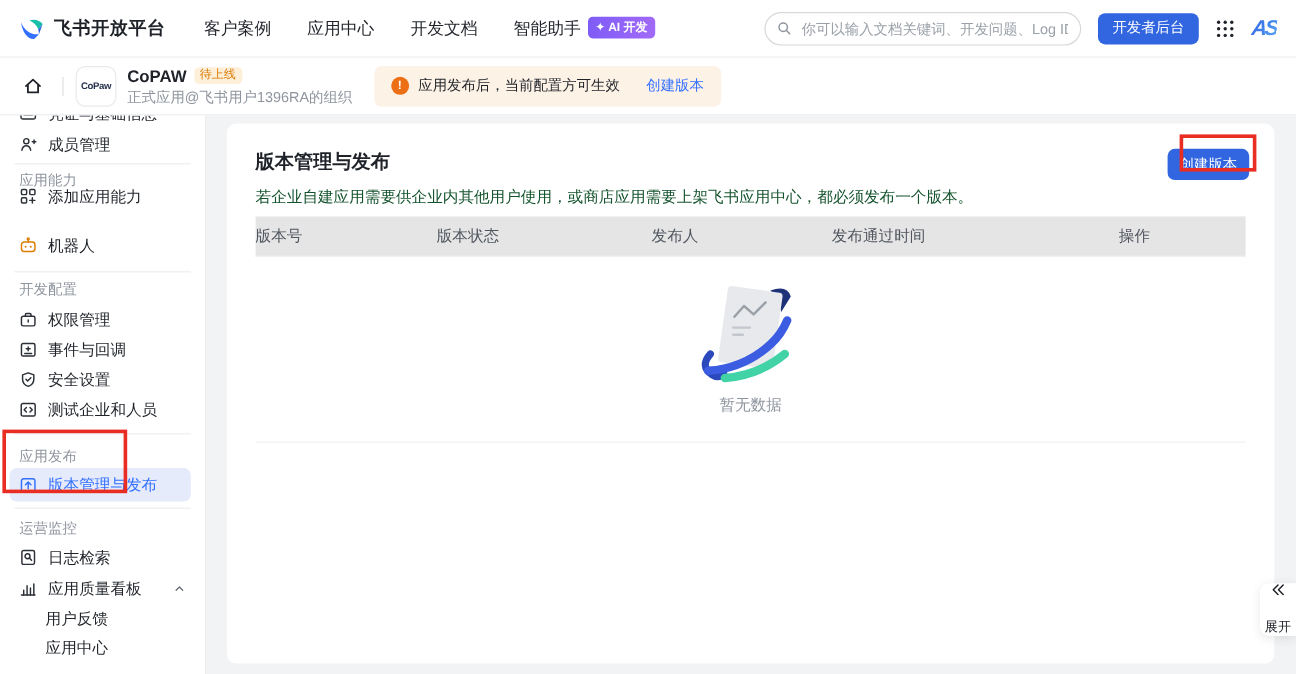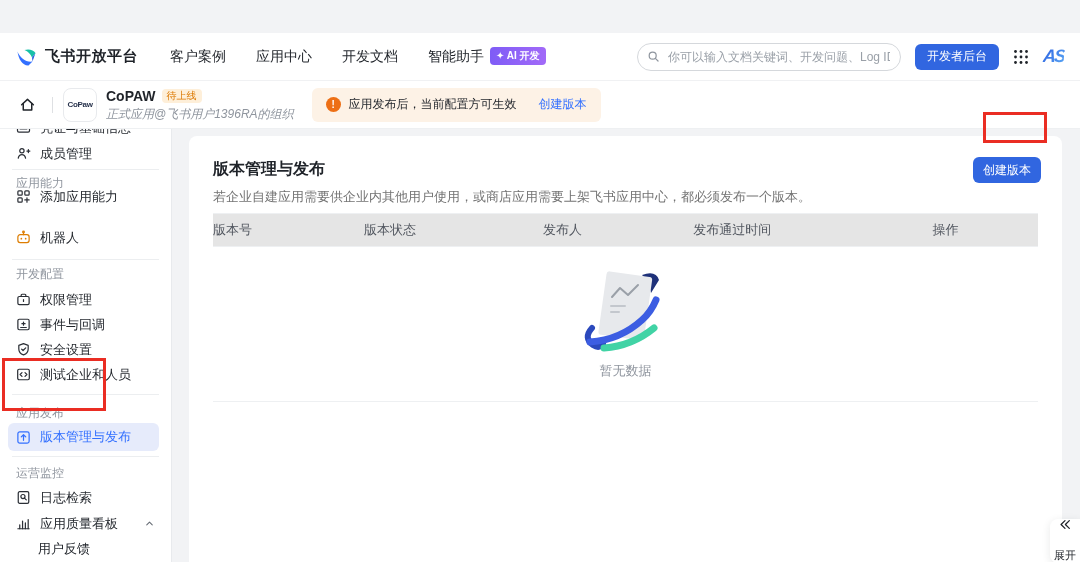--- a/index.html
+++ b/index.html
@@ -1,20 +1,20 @@
 <!DOCTYPE html>
 <html><head>
 <meta charset="utf-8">
 <style>
   * { margin:0; padding:0; box-sizing:border-box; }
   html,body { width:1080px; height:562px; }
   body { font-family:"Liberation Sans","DejaVu Sans",sans-serif; color:#1f2329; background:#f2f3f5; position:relative; overflow:hidden; }
 
   
-  .topnav { height:48px; background:#fff; display:flex; align-items:center; padding:0 16px; border-bottom:1px solid #f0f1f3; position:relative; z-index:5;margin-top:33px; }
+  .topnav { height:48px; background:#fff; display:flex; align-items:center; padding:0 16px; border-bottom:1px solid #f0f1f3; position:relative; z-index:5; }
   .brand { display:flex; align-items:center; gap:7px; }
   .brand-name { font-size:15px; font-weight:bold; letter-spacing:.5px; }
   .topmenu { display:flex; align-items:center; gap:30px; margin-left:32px; }
   .topmenu-item { font-size:14px; font-weight:500; cursor:pointer; white-space:nowrap; }
   .ai-badge { display:inline-block; margin-left:6px; font-size:10px; color:#fff; background:linear-gradient(95deg,#7e5cf6,#a26af8); border-radius:4px; padding:2px 6px; vertical-align:2px; font-weight:bold; }
   .topnav-right { margin-left:auto; display:flex; align-items:center; gap:14px; }
   .searchbox { position:relative; width:264px; }
   .searchbox input { width:100%; height:28px; border:1px solid #d5d8dc; border-radius:15px; padding:0 10px 0 30px; font-size:12px; color:#1f2329; outline:none; background:#fff; font-family:inherit; }
   .searchbox input::placeholder { color:#9aa0a8; }
   .search-ic { position:absolute; left:10px; top:7px; }
@@ -24,41 +24,41 @@
   
   .appbar { height:48px; background:#fff; display:flex; align-items:center; padding:0 12px; border-bottom:1px solid #eef0f2; position:relative; z-index:4; }
   .iconbtn { width:30px; height:30px; display:flex; align-items:center; justify-content:center; border-radius:6px; cursor:pointer; }
   .vdiv { width:1px; height:16px; background:#dee0e3; margin:0 10px; }
   .app-ic { width:34px; height:34px; border:1px solid #e8eaed; border-radius:8px; display:flex; align-items:center; justify-content:center; background:#fff; }
   .app-ic span { font-size:8px; font-weight:bold; color:#28334d; letter-spacing:-.3px; }
   .app-meta { margin-left:9px; line-height:1; }
   .app-name-row { display:flex; align-items:center; gap:6px; }
   .app-name { font-size:14px; font-weight:bold; }
   .badge-orange { font-size:10px; color:#dc7a04; background:#feefd9; border-radius:4px; padding:2px 5px; }
-  .app-sub { font-size:12px; color:#8f959e; margin-top:5px;font-style:italic; }
+  .app-sub { font-size:12px; color:#8f959e; margin-top:5px; }
   .notice { margin-left:18px; height:34px; background:#fdf2e6; border-radius:6px; display:flex; align-items:center; padding:0 14px; gap:8px; }
   .notice-ic { width:15px; height:15px; border-radius:50%; background:#ed6f15; color:#fff; font-size:10px; font-weight:bold; display:flex; align-items:center; justify-content:center; }
   .notice-text { font-size:12px; color:#1f2329; }
   .link-blue { font-size:12px; color:#3370ff; cursor:pointer; margin-left:14px; white-space:nowrap; }
 
   
   .page-body { position:relative; height:474px; }
   .sidebar { position:absolute; left:0; top:0; bottom:0; width:172px; background:#fff; border-right:1px solid #e8eaed; overflow:hidden; }
   .srow { position:absolute; left:0; right:0; height:25px; display:flex; align-items:center; gap:9px; padding:0 16px; font-size:13px; cursor:pointer; white-space:nowrap; }
   .srow svg { flex:none; }
   .slabel { position:absolute; left:16px; height:20px; display:flex; align-items:center; font-size:12px; color:#8f959e; }
   .sdiv { position:absolute; left:12px; right:12px; border-top:1px solid #eceef0; }
   .srow.active { left:8px; right:12px; padding:0 8px; height:28px; background:#e6ebfb; border-radius:6px; color:#3370ff; font-weight:500; }
   .srow.child { padding-left:38px; }
   .srow .chev { margin-left:auto; }
   .robot-ic { color:#dd7d02; }
 
   .card { position:absolute; left:189px; top:7px; width:873px; height:450px; background:#fff; border-radius:8px; padding:0 24px; }
   .card-title { font-size:16px; font-weight:bold; margin-top:22px; line-height:22px; }
-  .card-desc { font-size:13px; color:#737373; margin-top:8px; line-height:18px; }
+  .card-desc { font-size:13px; color:#14532d; margin-top:8px; line-height:18px; }
   .create-btn { position:absolute; top:21px; right:21px; height:26px; padding:0 10px; font-size:12px; }
   .thead { display:flex; align-items:center; height:34px; margin-top:7px; border-top:1px solid #eef0f2; border-bottom:1px solid #eef0f2; background:#e5e5e5; font-size:13px; color:#51565f; }
   .c1{width:18.3%;} .c2{width:21.7%;} .c3{width:18.2%;} .c4{width:29%;} .c5{flex:1;}
   .empty-zone { height:155px; border-bottom:1px solid #eef0f2; display:flex; flex-direction:column; align-items:center; justify-content:center; gap:8px; }
   .empty-caption { font-size:13px; color:#8f959e; }
 
   .expander { position:absolute; right:0; top:390px; width:30px; height:44px; background:#fff; border-radius:8px 0 0 8px; box-shadow:0 2px 8px rgba(31,35,41,.1); display:flex; flex-direction:column; align-items:center; justify-content:center; gap:18px; cursor:pointer; z-index:6; }
   .expander .lbl { font-size:11px; color:#1f2329; }
 
   

